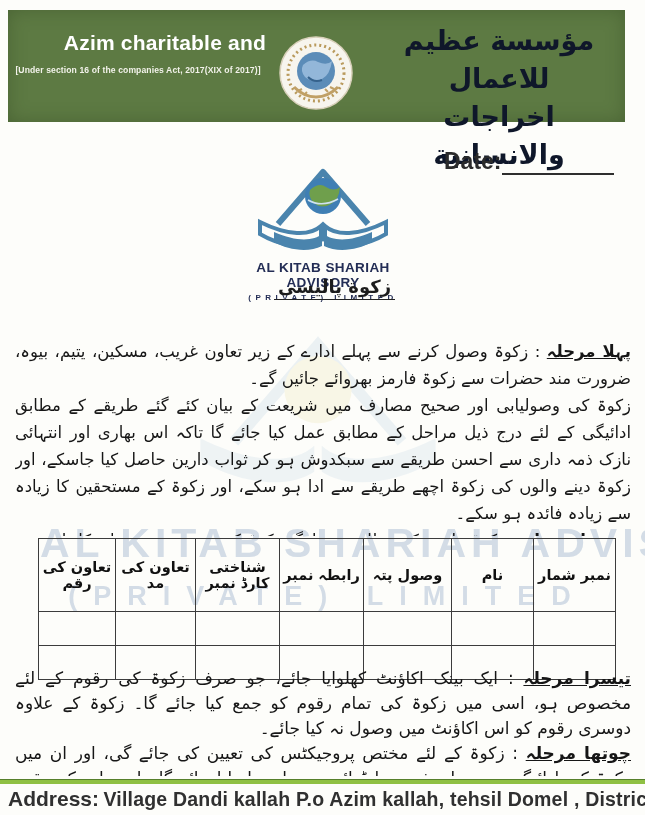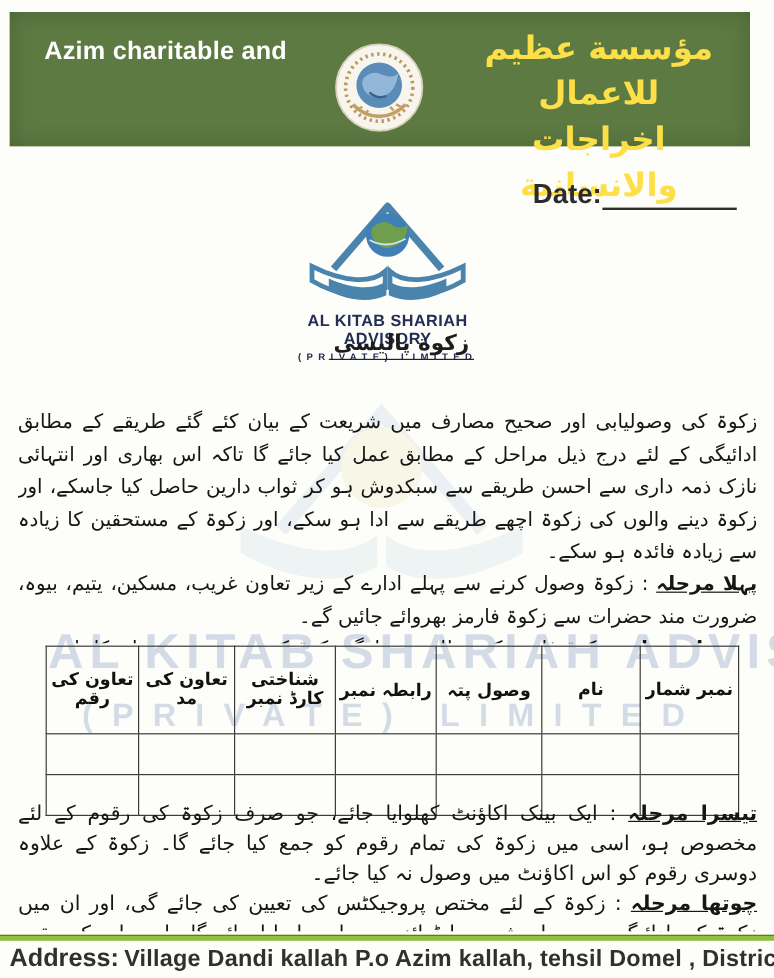--- a/index.html
+++ b/index.html
@@ -10,28 +10,28 @@
   }
   
   .header-band{
     position:absolute;left:8px;top:10px;width:617px;height:112px;
     background:#5d7a43;box-shadow:inset 0 0 18px rgba(40,60,25,.35);
   }
   .org-en{
     position:absolute;left:2px;top:20px;width:256px;text-align:center;
     color:#fff;font-weight:bold;
   }
-  .org-en .l1,.org-en .l2{font-size:21px;line-height:26px;letter-spacing:.2px;}
+  .org-en .l1,.org-en .l2{font-size:21px;line-height:26px;letter-spacing:.2px;text-align:right;}
   .org-en .sub{
     margin-top:9px;font-size:8.6px;font-weight:bold;color:#f2f2ea;letter-spacing:.1px;
   }
   .header-seal{position:absolute;left:270px;top:25px;width:76px;height:76px;}
   .org-ar{
     position:absolute;left:372px;top:12px;width:238px;text-align:center;
-    color:#fde047;font-weight:bold;font-size:27px;line-height:38px;
+    color:#0f172a;font-weight:bold;font-size:27px;line-height:38px;
     font-family:"DejaVu Sans",sans-serif;direction:rtl;
   }
   
   .ref-block{position:absolute;left:18px;top:137px;font-size:23px;font-weight:bold;color:#2b2b2b;}
   .date-block{position:absolute;left:444px;top:148px;font-size:23px;font-weight:bold;color:#2b2b2b;}
   .blank-line{display:inline-block;border-bottom:2px solid #2e2e2e;height:19px;vertical-align:bottom;}
   .ref-block .blank-line{width:108px;}
   .date-block .blank-line{width:112px;}
   
   .alkitab{position:absolute;left:228px;top:166px;width:190px;text-align:center;z-index:2;}
@@ -91,20 +91,21 @@
   .address .val{font-size:19.5px;letter-spacing:.2px;}
 </style>
 </head>
 <body>
 
 <div class="page">
 
   <div class="header-band">
     <div class="org-en">
       <div class="l1">Azim charitable and</div>
+      <div class="sub">[Under section 16 of the companies Act, 2017(XIX of 2017)]</div>
     </div>
 
     <div class="header-seal">
       <svg width="76" height="76" viewBox="0 0 76 76">
         <circle cx="38" cy="38" r="36" fill="#f7f5ee" stroke="#d8d0ba" stroke-width="1.5"></circle>
         <circle cx="38" cy="38" r="28" fill="none" stroke="#b99a5c" stroke-width="3" stroke-dasharray="2 3"></circle>
         <circle cx="38" cy="36" r="19" fill="#5b8cb8"></circle>
         <path d="M25 30 q8 -7 15 -3 q9 4 14 -1 q-2 14 -10 18 q-9 5 -17 -2 q-5 -6 -2 -12z" fill="#9dbede" opacity=".85"></path>
         <path d="M30 42 q6 6 14 3" stroke="#35628c" stroke-width="2" fill="none"></path>
         <path d="M16 52 q10 10 22 10 q12 0 22 -10" fill="none" stroke="#c0a066" stroke-width="3"></path>
@@ -146,25 +147,25 @@
       <circle cx="75" cy="30" r="18" fill="#d8c96a"></circle>
     </svg>
   </div>
 
   <div class="wm-text">
     <div class="w1">AL KITAB SHARIAH ADVISORY</div>
     <div class="w2">(PRIVATE) LIMITED</div>
   </div>
 
   <div class="urdu body-top">
-    <p>زکوۃ کی وصولیابی اور صحیح مصارف میں شریعت کے بیان کئے گئے طریقے کے مطابق ادائیگی کے لئے درج ذیل مراحل کے مطابق عمل کیا جائے گا تاکہ اس بھاری اور انتہائی نازک ذمہ داری سے احسن طریقے سے سبکدوش ہو کر ثواب دارین حاصل کیا جاسکے، اور زکوۃ دینے والوں کی زکوۃ اچھے طریقے سے ادا ہو سکے، اور زکوۃ کے مستحقین کا زیادہ سے زیادہ فائدہ ہو سکے۔</p>
     <p>
       <span class="stage-label">پہلا مرحلہ</span> :
       <span>زکوۃ وصول کرنے سے پہلے ادارے کے زیر تعاون غریب، مسکین، یتیم، بیوہ، ضرورت مند حضرات سے زکوۃ فارمز بھروائے جائیں گے۔</span>
     </p>
+    <p>زکوۃ کی وصولیابی اور صحیح مصارف میں شریعت کے بیان کئے گئے طریقے کے مطابق ادائیگی کے لئے درج ذیل مراحل کے مطابق عمل کیا جائے گا تاکہ اس بھاری اور انتہائی نازک ذمہ داری سے احسن طریقے سے سبکدوش ہو کر ثواب دارین حاصل کیا جاسکے، اور زکوۃ دینے والوں کی زکوۃ اچھے طریقے سے ادا ہو سکے، اور زکوۃ کے مستحقین کا زیادہ سے زیادہ فائدہ ہو سکے۔</p>
     <p>
       <span class="stage-label">دوسرا مرحلہ</span> :
       <span>زکوۃ فارمز کے مطابق جو لوگ زکوۃ کے مستحق ہوں، ان کا نام، پتہ، رابطہ نمبر، شناختی کارڈ نمبر ریکارڈ میں تحریر کیا جائے۔ نیز ادارہ کس مد میں اور کتنا تعاون کر رہا ہے، درج ذیل مثال ملاحظہ فرمائیں:</span>
     </p>
   </div>
 
   <table class="zakat-table">
     <colgroup>
       <col style="width:82px">
         <col style="width:82px">

